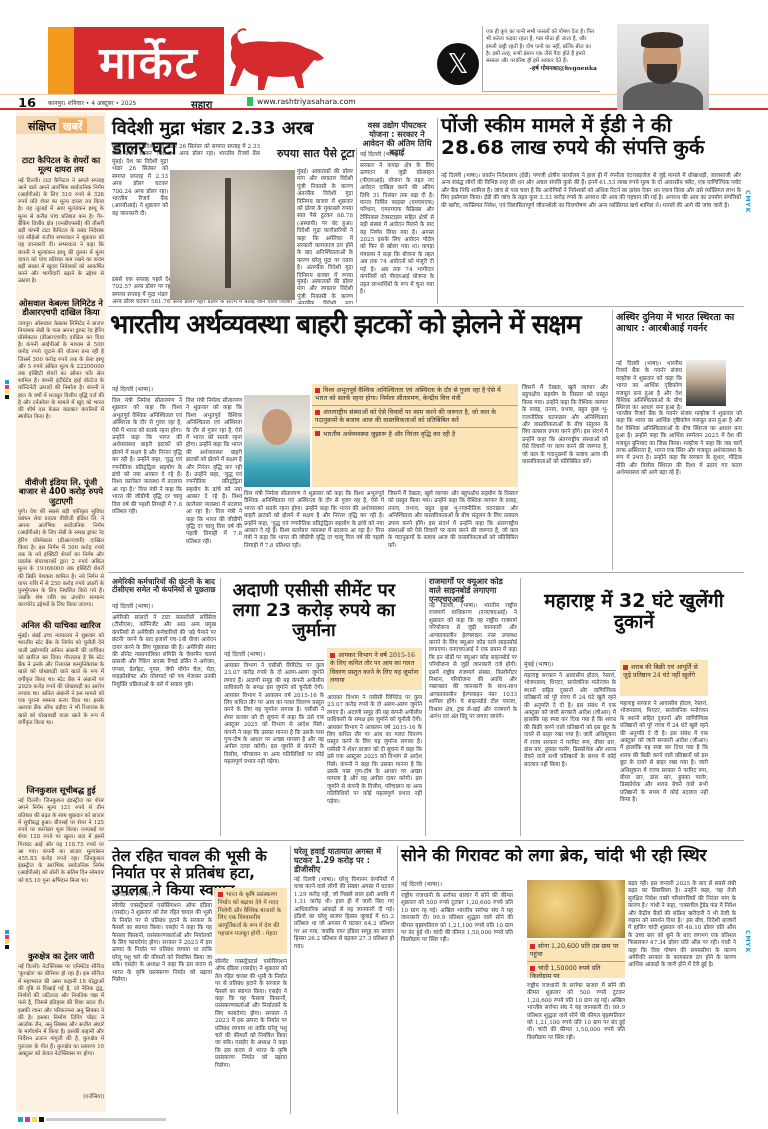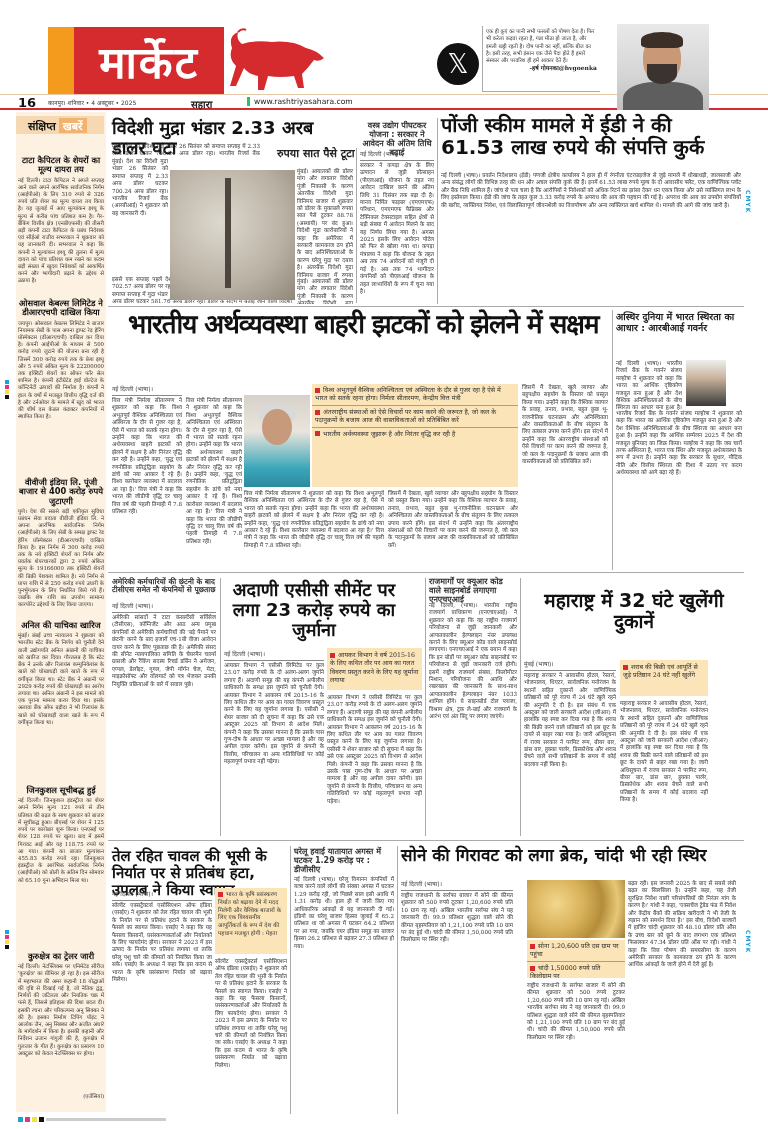--- a/index.html
+++ b/index.html
@@ -15,21 +15,21 @@
 
   
   .mast-orange { left: 48px; top: 27px; width: 26px; height: 67px; background: #f49a1c; }
   .mast-red { left: 74px; top: 27px; width: 150px; height: 67px; background: #d52b2e; color: #fff;
     font-size: 44px; font-weight: bold; display: flex; align-items: center; justify-content: center; letter-spacing: 2px; }
   .bull { left: 224px; top: 28px; width: 106px; height: 66px; }
   .meta-bar { left: 0; top: 94px; width: 768px; height: 16px; border-top: 1px solid #e7c9a5; border-bottom: 2px solid #d52b2e; }
   .page-no { left: 18px; top: 95px; font-size: 13px; font-weight: bold; color: #111; }
   .meta-date { left: 48px; top: 99px; font-size: 6px; color: #333; }
   .meta-sahara { left: 191px; top: 97px; font-size: 10px; font-weight: bold; color: #222; }
-  .meta-web { left: 247px; top: 97px; font-size: 7.6px; color: #222; border-left: 3px solid #22c55e; padding-left: 4px; }
+  .meta-web { left: 247px; top: 97px; font-size: 7.6px; color: #222; border-left: 6px solid #22c55e; padding-left: 4px; }
   .xlogo { left: 437px; top: 43px; width: 42px; height: 42px; border-radius: 50%; background: #111; color: #fff;
     display: flex; align-items: center; justify-content: center; font-size: 26px; font-family: "DejaVu Sans", sans-serif; }
   .tweet { left: 482px; top: 26px; width: 118px; height: 66px; border: 1px solid #aaa; border-top: none; border-right: none;
     padding: 2px 3px; font-family: "DejaVu Serif", serif; font-size: 5.3px; line-height: 7.3px; color: #333; }
   .tweet-sig { display: block; text-align: right; font-weight: bold; font-size: 6px; color: #222; }
   .photo-goenka { left: 617px; top: 24px; width: 92px; height: 86px; background: linear-gradient(180deg,#e9e9e9 0%, #d5d5d5 60%, #bfbfbf 100%); overflow: hidden; }
   .photo-goenka .face { position: absolute; left: 26px; top: 12px; width: 38px; height: 46px; border-radius: 45%; background: #c99877; }
   .photo-goenka .hair { position: absolute; left: 24px; top: 8px; width: 42px; height: 16px; border-radius: 50% 50% 20% 20%; background: #3c2f28; }
   .photo-goenka .beard { position: absolute; left: 30px; top: 40px; width: 30px; height: 20px; border-radius: 0 0 50% 50%; background: #3b3330; }
   .photo-goenka .suit { position: absolute; left: 6px; top: 58px; width: 80px; height: 40px; border-radius: 40% 40% 0 0; background: #5e5e5e; }
@@ -156,29 +156,29 @@
 <div class="abs hl" style="left:277px;top:148px;width:80px;font-size:11px;font-weight:bold;color:#222;">रुपया सात पैसे टूटा</div>
 <div class="abs body-text" style="left:297px;top:168px;width:56px;height:110px;overflow:hidden;">मुंबई। आयातकों की डॉलर मांग और लगातार विदेशी पूंजी निकासी के कारण अंतरबैंक विदेशी मुद्रा विनिमय बाजार में शुक्रवार को डॉलर के मुकाबले रुपया सात पैसे टूटकर 88.78 (अस्थायी) पर बंद हुआ। विदेशी मुद्रा कारोबारियों ने कहा कि अमेरिका में सरकारी कामकाज ठप होने के बाद अनिश्चितताओं के कारण घरेलू मुद्रा पर दबाव है। अंतरबैंक विदेशी मुद्रा विनिमय बाजार में रुपया 88.76 पर खुला और दिन के कारोबार में निम्नतम स्तर तक गया और अंत में पिछले बंद भाव से सात पैसे घटकर 88.78 (अस्थायी) पर बंद हुआ।</div>
 <div class="abs body-text" style="left:297px;top:278px;width:56px;height:26px;overflow:hidden;">मुंबई। आयातकों की डॉलर मांग और लगातार विदेशी पूंजी निकासी के कारण अंतरबैंक विदेशी मुद्रा विनिमय बाजार में शुक्रवार को डॉलर के मुकाबले रुपया सात पैसे टूटकर 88.78 (अस्थायी) पर बंद हुआ। विदेशी मुद्रा कारोबारियों ने कहा कि अमेरिका में सरकारी कामकाज ठप होने के बाद अनिश्चितताओं के कारण घरेलू मुद्रा पर दबाव है। अंतरबैंक विदेशी मुद्रा विनिमय बाजार में रुपया 88.76 पर खुला और दिन के कारोबार में निम्नतम स्तर तक गया और अंत में पिछले बंद भाव से सात पैसे घटकर 88.78 (अस्थायी) पर बंद हुआ।</div>
 <div class="vr" style="left:356px;top:148px;height:155px;"></div>
 
 <div class="abs hl" style="left:360px;top:122px;width:74px;font-size:8px;text-align:center;color:#333;">वस्त्र उद्योग पीघटकर योजना : सरकार ने आवेदन की अंतिम तिथि बढ़ाई</div>
 <div class="abs dateline" style="left:360px;top:150px;width:74px;">नई दिल्ली (भाषा)।</div>
 <div class="abs body-text" style="left:360px;top:162px;width:74px;height:142px;overflow:hidden;">सरकार ने कपड़ा क्षेत्र के लिए उत्पादन से जुड़ी प्रोत्साहन (पीएलआई) योजना के तहत नए आवेदन दाखिल करने की अंतिम तिथि 31 दिसंबर तक बढ़ा दी है। मानव निर्मित फाइबर (एमएमएफ) परिधान, एमएमएफ फैब्रिक्स और टेक्निकल टेक्सटाइल सहित क्षेत्रों से बड़ी संख्या में आवेदन मिलने के बाद यह निर्णय लिया गया है। अगस्त 2025 इसके लिए आवेदन पोर्टल को फिर से खोला गया था। कपड़ा मंत्रालय ने कहा कि योजना के तहत अब तक 74 आवेदनों को मंजूरी दी गई है। अब तक 74 भागीदार कंपनियों को पीएलआई योजना के तहत लाभार्थियों के रूप में चुना गया है।</div>
 <div class="vr" style="left:437px;top:118px;height:186px;"></div>
 
-<div class="abs hl" style="left:441px;top:114px;width:300px;font-size:20px;">पोंजी स्कीम मामले में ईडी ने की 61.53 लाख रुपये की संपत्ति कुर्क</div>
+<div class="abs hl" style="left:441px;top:114px;width:300px;font-size:20px;">पोंजी स्कीम मामले में ईडी ने की 28.68 लाख रुपये की संपत्ति कुर्क</div>
 <div class="abs body-text" style="left:441px;top:172px;width:300px;height:132px;overflow:hidden;">
   <span>नई दिल्ली (भाषा)।</span>
   <span>प्रवर्तन निदेशालय (ईडी) पणजी क्षेत्रीय कार्यालय ने हाल ही में रंगनीता एंटरप्राइजेज से जुड़े मामले में धोखाधड़ी, जालसाजी और अन्य संबंद्ध लोगों की विभिन्न तरह की धन और अचल संपत्ति कुर्क की हैं। इनमें 61.53 लाख रुपये मूल्य के दो आवासीय फ्लैट, एक वाणिज्यिक प्लॉट और बैंक निधि शामिल हैं। जांच से पता चला है कि आरोपियों ने निवेशकों को अधिक रिटर्न का झांसा देकर धन एकत्र किया और उसे व्यक्तिगत लाभ के लिए इस्तेमाल किया। ईडी की जांच के तहत कुल 3.33 करोड़ रुपये के अपराध की आय की पहचान की गई है। अपराध की आय का उपयोग संपत्तियों की खरीद, व्यक्तिगत निवेश, एवं विलासितापूर्ण जीवनशैली का वित्तपोषण और अन्य व्यक्तिगत खर्च शामिल थे। मामले की आगे की जांच जारी है।</span>
 </div>
 
 <div class="hr" style="left:108px;top:306px;width:636px;"></div>
 
-<div class="abs hl" style="left:128px;top:310px;width:500px;font-size:26px;font-weight:bold;letter-spacing:-1px;">भारतीय अर्थव्यवस्था बाहरी झटकों को झेलने में सक्षम</div>
+<div class="abs hl" style="left:110px;top:310px;width:500px;font-size:26px;font-weight:bold;letter-spacing:-1px;">भारतीय अर्थव्यवस्था बाहरी झटकों को झेलने में सक्षम</div>
 <div class="abs dateline" style="left:112px;top:385px;width:70px;">नई दिल्ली (भाषा)।</div>
 <div class="abs body-text" style="left:112px;top:397px;width:70px;height:172px;overflow:hidden;">वित्त मंत्री निर्मला सीतारमण ने शुक्रवार को कहा कि विश्व अभूतपूर्व वैश्विक अनिश्चितता एवं अस्थिरता के दौर से गुजर रहा है, ऐसे में भारत को सतर्क रहना होगा। उन्होंने कहा कि भारत की अर्थव्यवस्था बाहरी झटकों को झेलने में सक्षम है और निरंतर वृद्धि कर रही है। उन्होंने कहा, 'युद्ध एवं रणनीतिक प्रतिद्वंद्विता सहयोग के ढांचे को नया आकार दे रहे हैं। विश्व कारोबार व्यवस्था में बदलाव आ रहा है।' वित्त मंत्री ने कहा कि भारत की जीडीपी वृद्धि दर चालू वित्त वर्ष की पहली तिमाही में 7.8 प्रतिशत रही।</div>
 <div class="abs body-text" style="left:186px;top:397px;width:56px;height:172px;overflow:hidden;">वित्त मंत्री निर्मला सीतारमण ने शुक्रवार को कहा कि विश्व अभूतपूर्व वैश्विक अनिश्चितता एवं अस्थिरता के दौर से गुजर रहा है, ऐसे में भारत को सतर्क रहना होगा। उन्होंने कहा कि भारत की अर्थव्यवस्था बाहरी झटकों को झेलने में सक्षम है और निरंतर वृद्धि कर रही है। उन्होंने कहा, 'युद्ध एवं रणनीतिक प्रतिद्वंद्विता सहयोग के ढांचे को नया आकार दे रहे हैं। विश्व कारोबार व्यवस्था में बदलाव आ रहा है।' वित्त मंत्री ने कहा कि भारत की जीडीपी वृद्धि दर चालू वित्त वर्ष की पहली तिमाही में 7.8 प्रतिशत रही।</div>
 <div class="abs ph-fm">
     <div class="hair"></div>
     <div class="face"></div>
   </div>
 <div class="abs quote-box" style="left:312px;top:384px;width:206px;height:103px;">
   <div class="qb-item"><span class="sq"></span><span>विश्व अभूतपूर्व वैश्विक अनिश्चितता एवं अस्थिरता के दौर से गुजर रहा है ऐसे में भारत को सतर्क रहना होगा। निर्मला सीतारमण, केन्द्रीय वित्त मंत्री</span></div>
   <div class="qb-item"><span class="sq"></span><span>अंतरराष्ट्रीय संस्थाओं को ऐसे विचारों पर काम करने की जरूरत है, जो कल के पदानुक्रमों के बजाय आज की वास्तविकताओं को प्रतिबिंबित करें</span></div>

